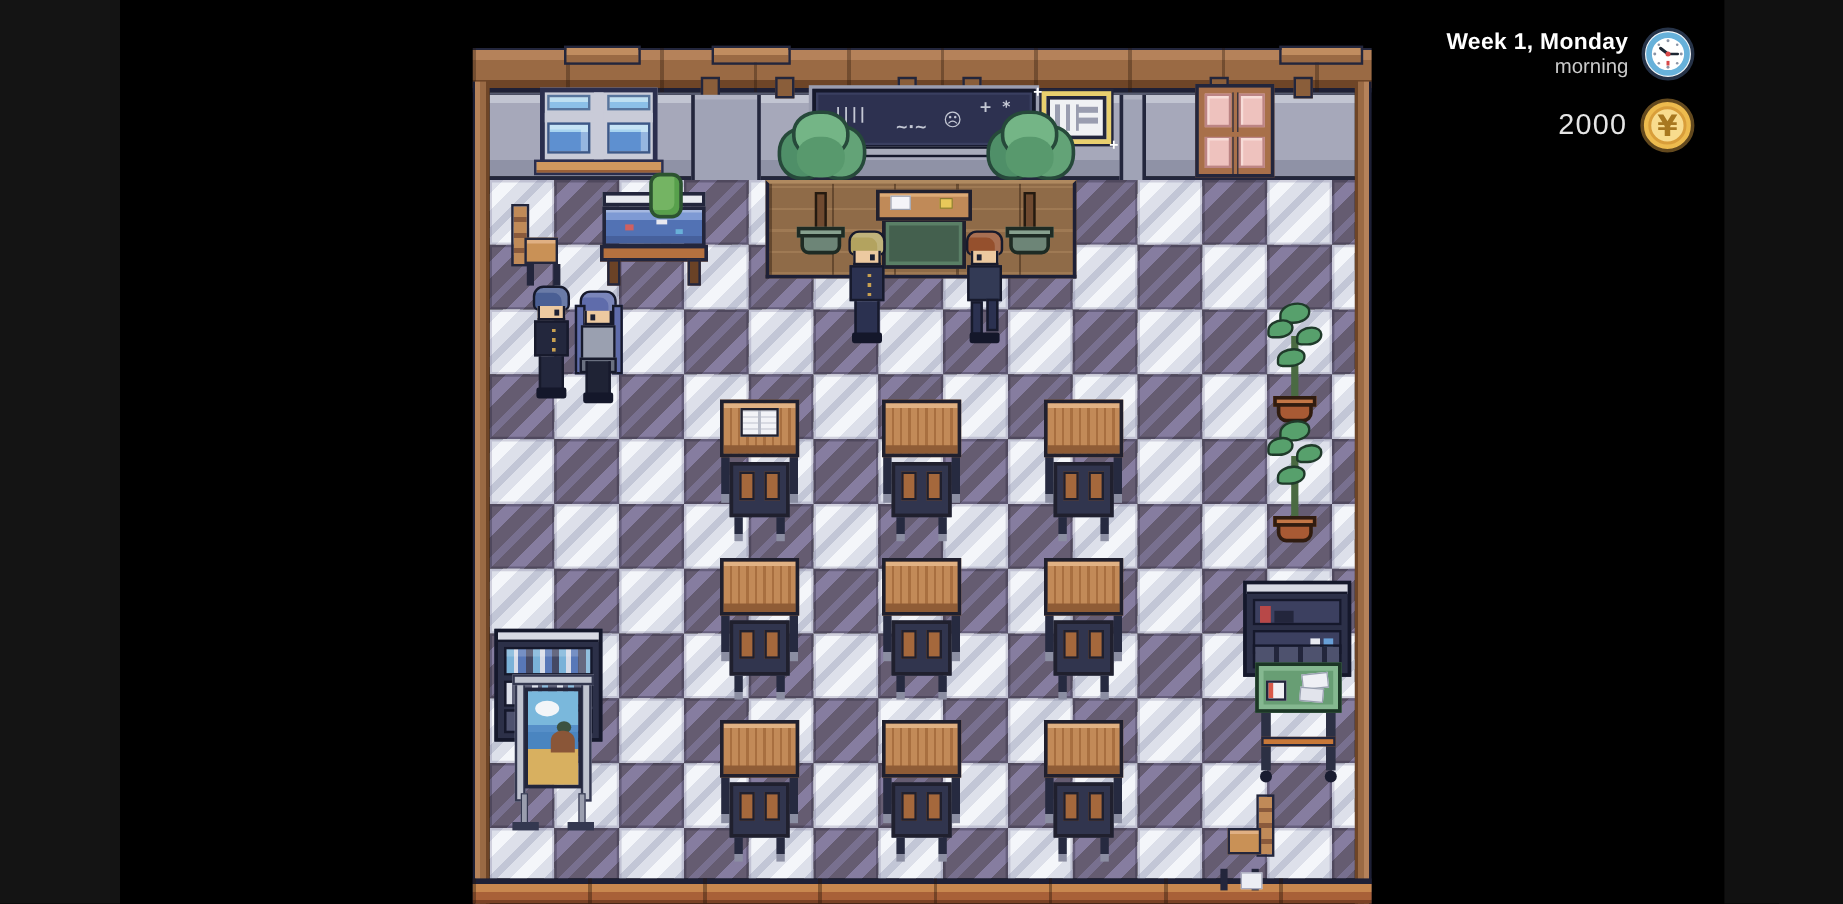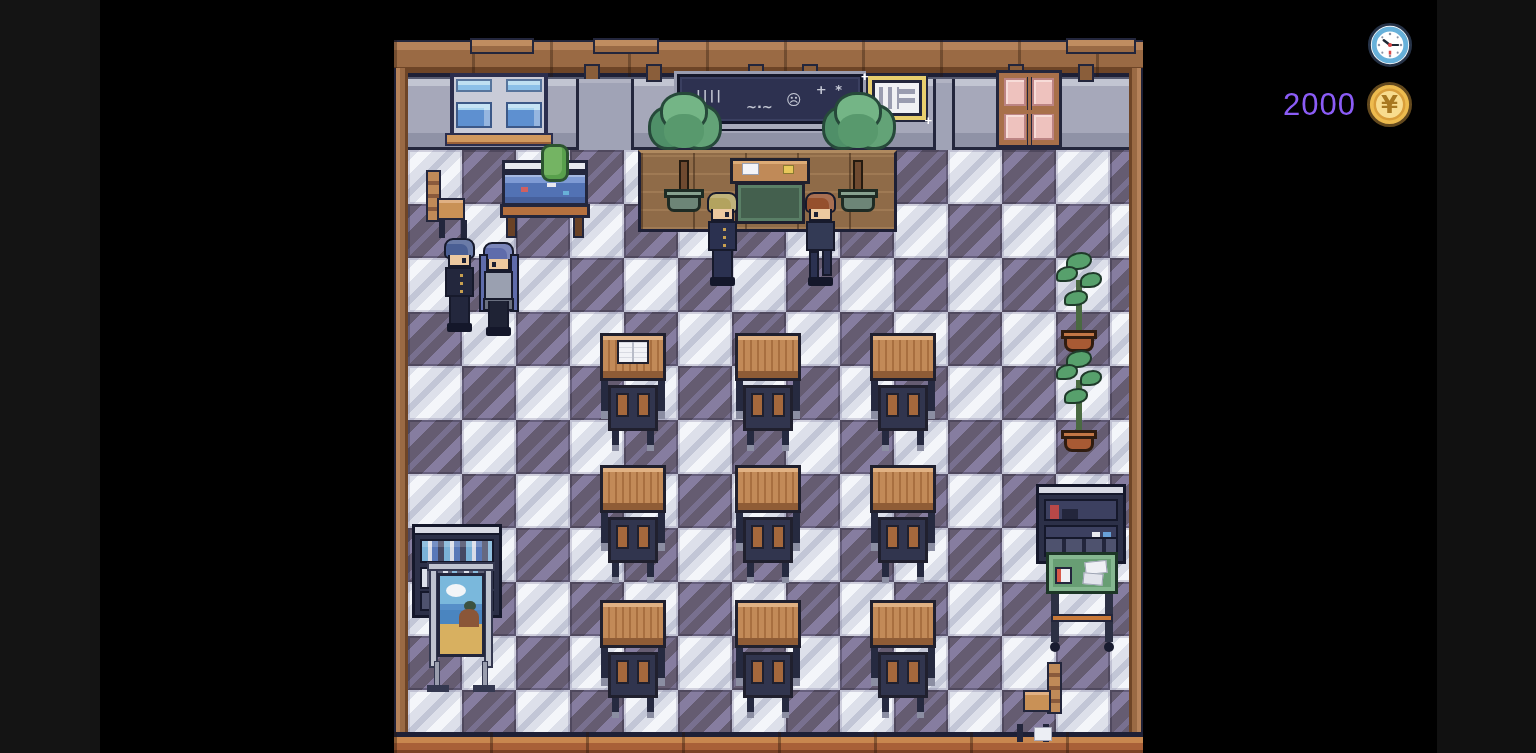--- a/index.html
+++ b/index.html
@@ -187,21 +187,21 @@
   .ez-fl{left:0;bottom:0;width:22px;height:7px;background:#343850;}
   .ez-fr{right:0;bottom:0;width:22px;height:7px;background:#343850;}
 
   
   .hud-row{position:absolute;right:123px;display:flex;align-items:center;gap:10px;}
   .hud-row.time{top:22px;}
   .hud-row.money{top:81px;}
   .hud-texts{text-align:right;}
   .hud-date{color:#fff;font-weight:bold;font-size:19px;letter-spacing:.3px;}
   .hud-tod{color:#c9c9c9;font-size:17px;margin-top:-1px;}
-  .hud-amount{color:#8b5cf6;font-size:31px;letter-spacing:1px;}
+  .hud-amount{color:#e5e5e5;font-size:24px;letter-spacing:1px;}
   .icon svg{display:block;}
 </style>
 </head>
 <body>
 
 <div class="stage">
   <div class="strip strip-l"></div>
   <div class="strip strip-r"></div>
 
   <div class="room" style="left: 394px; top: 40px; width: 749px; height: 713px;">
@@ -661,20 +661,24 @@
         <i class="sc-back"></i>
         <i class="sc-seat"></i>
         <i class="sc-l1"></i>
         <i class="sc-l2"></i>
         <i class="sc-paper"></i>
       </div>
     </div>
 
   <div class="hud">
     <div class="hud-row time">
+      <div class="hud-texts">
+        <div class="hud-date">Week 1, Monday</div>
+        <div class="hud-tod">morning</div>
+      </div>
       <div class="icon">
         <svg viewBox="0 0 48 48" width="46" height="46">
           <circle cx="24" cy="24" r="21.5" fill="#f4f6f8" stroke="#263348" stroke-width="3"></circle>
           <circle cx="24" cy="24" r="16.5" fill="#ffffff" stroke="#67b1da" stroke-width="5"></circle>
           <g fill="#8a93a5">
             <circle cx="24" cy="12.5" r="1.3"></circle>
               <circle cx="24" cy="35.5" r="1.3"></circle>
             <circle cx="12.5" cy="24" r="1.3"></circle>
               <circle cx="35.5" cy="24" r="1.3"></circle>
             <circle cx="16" cy="16" r="1.1"></circle>

